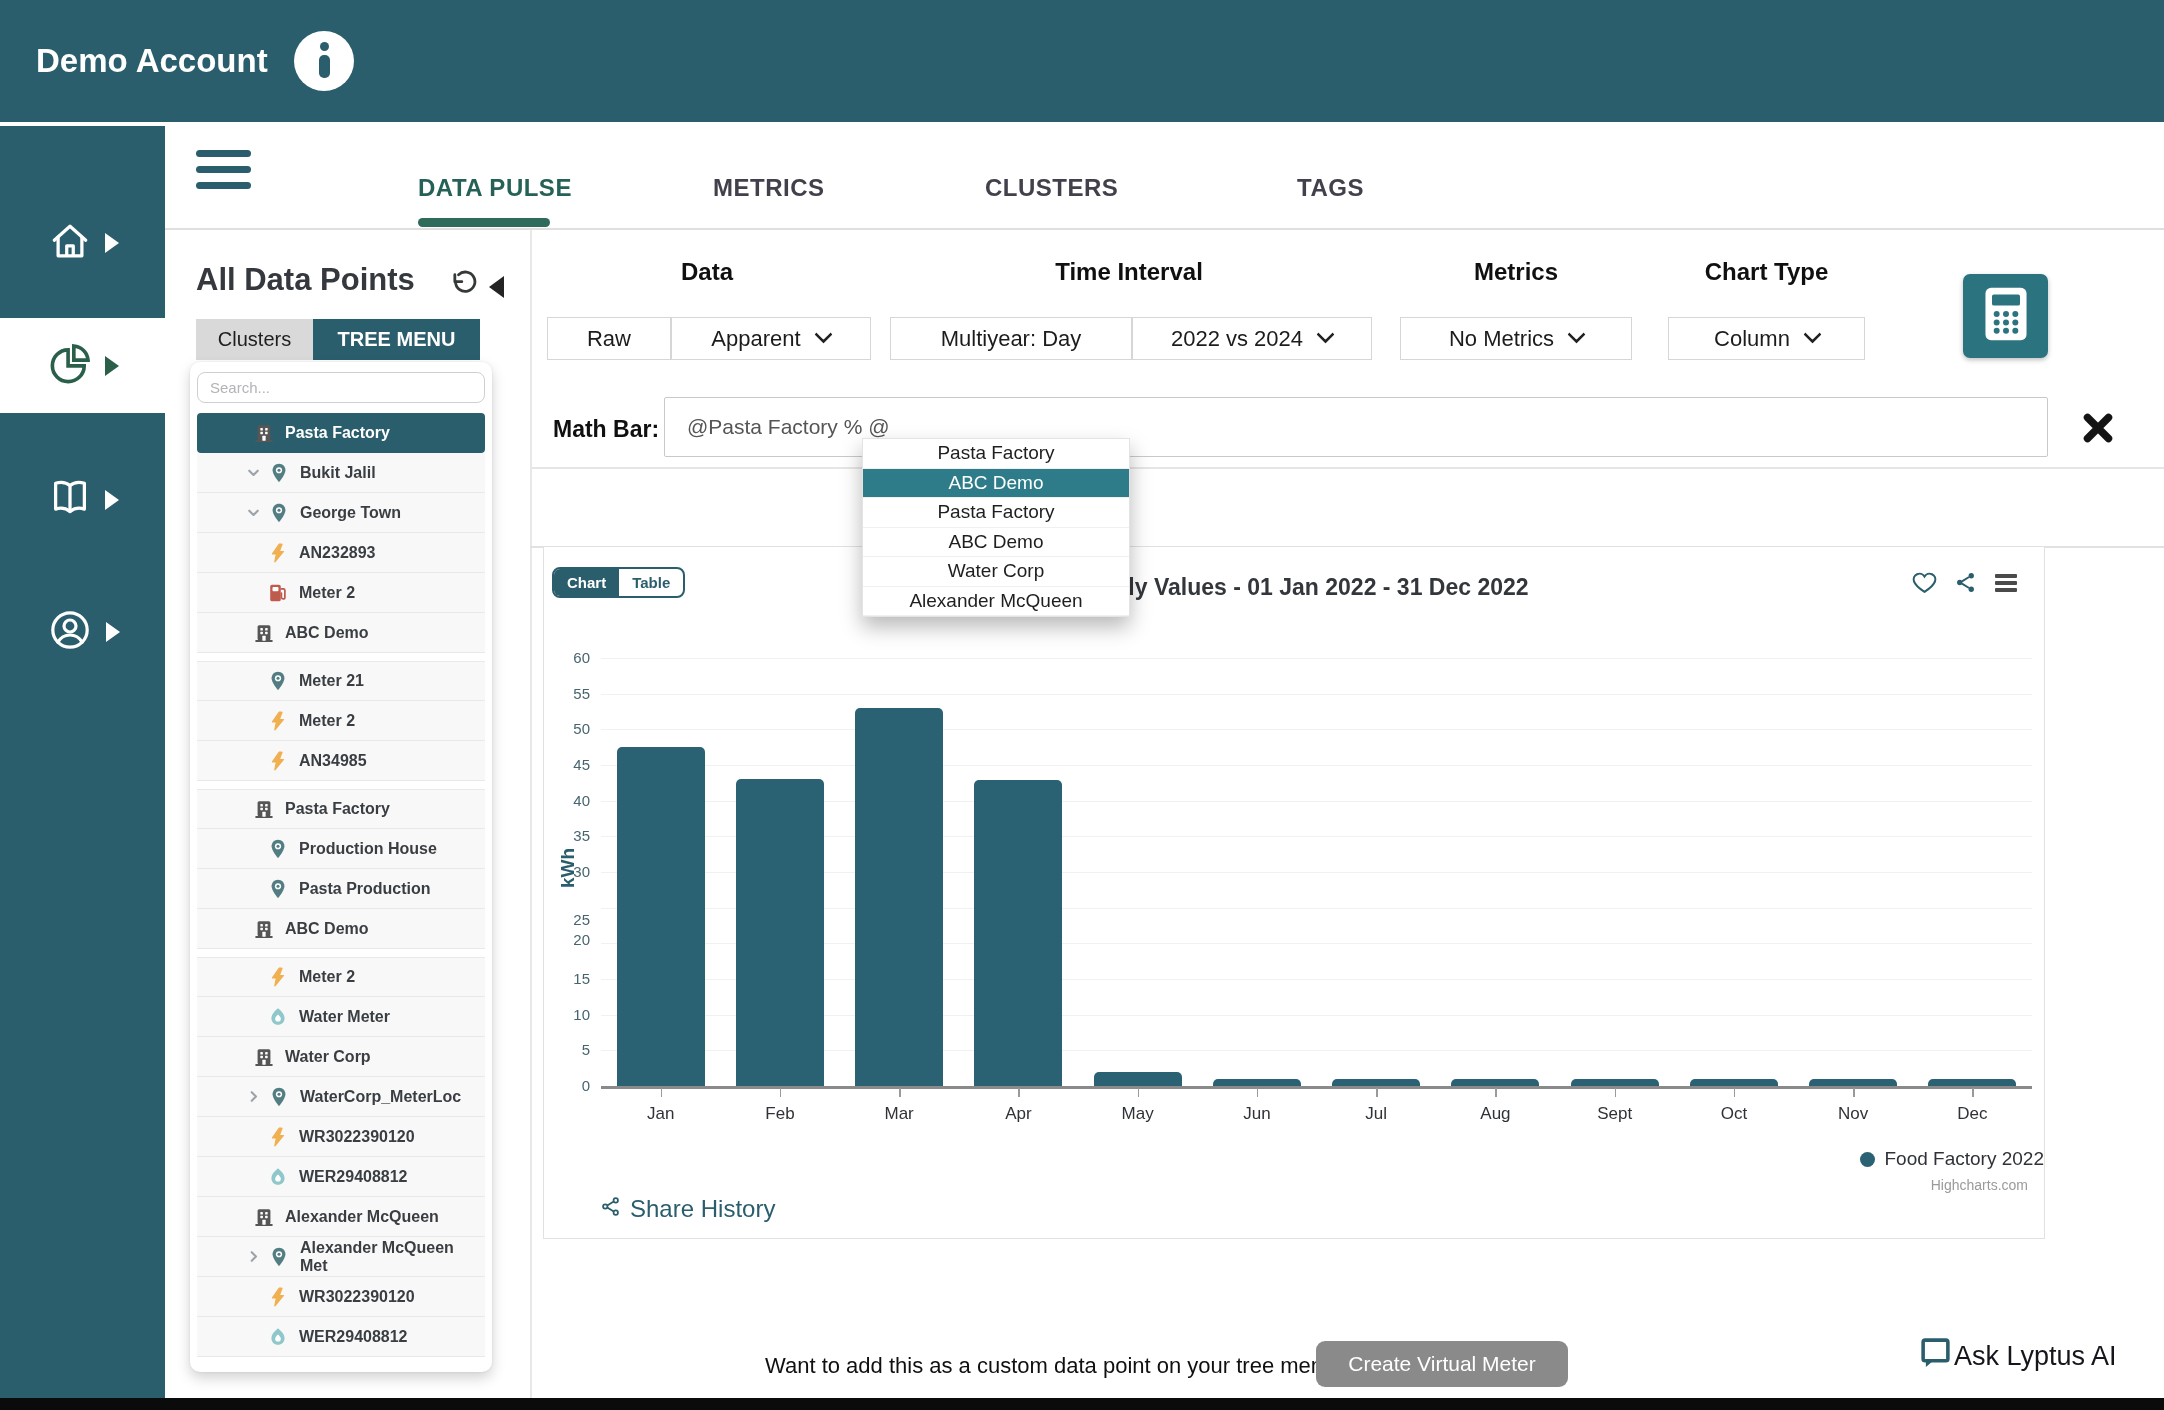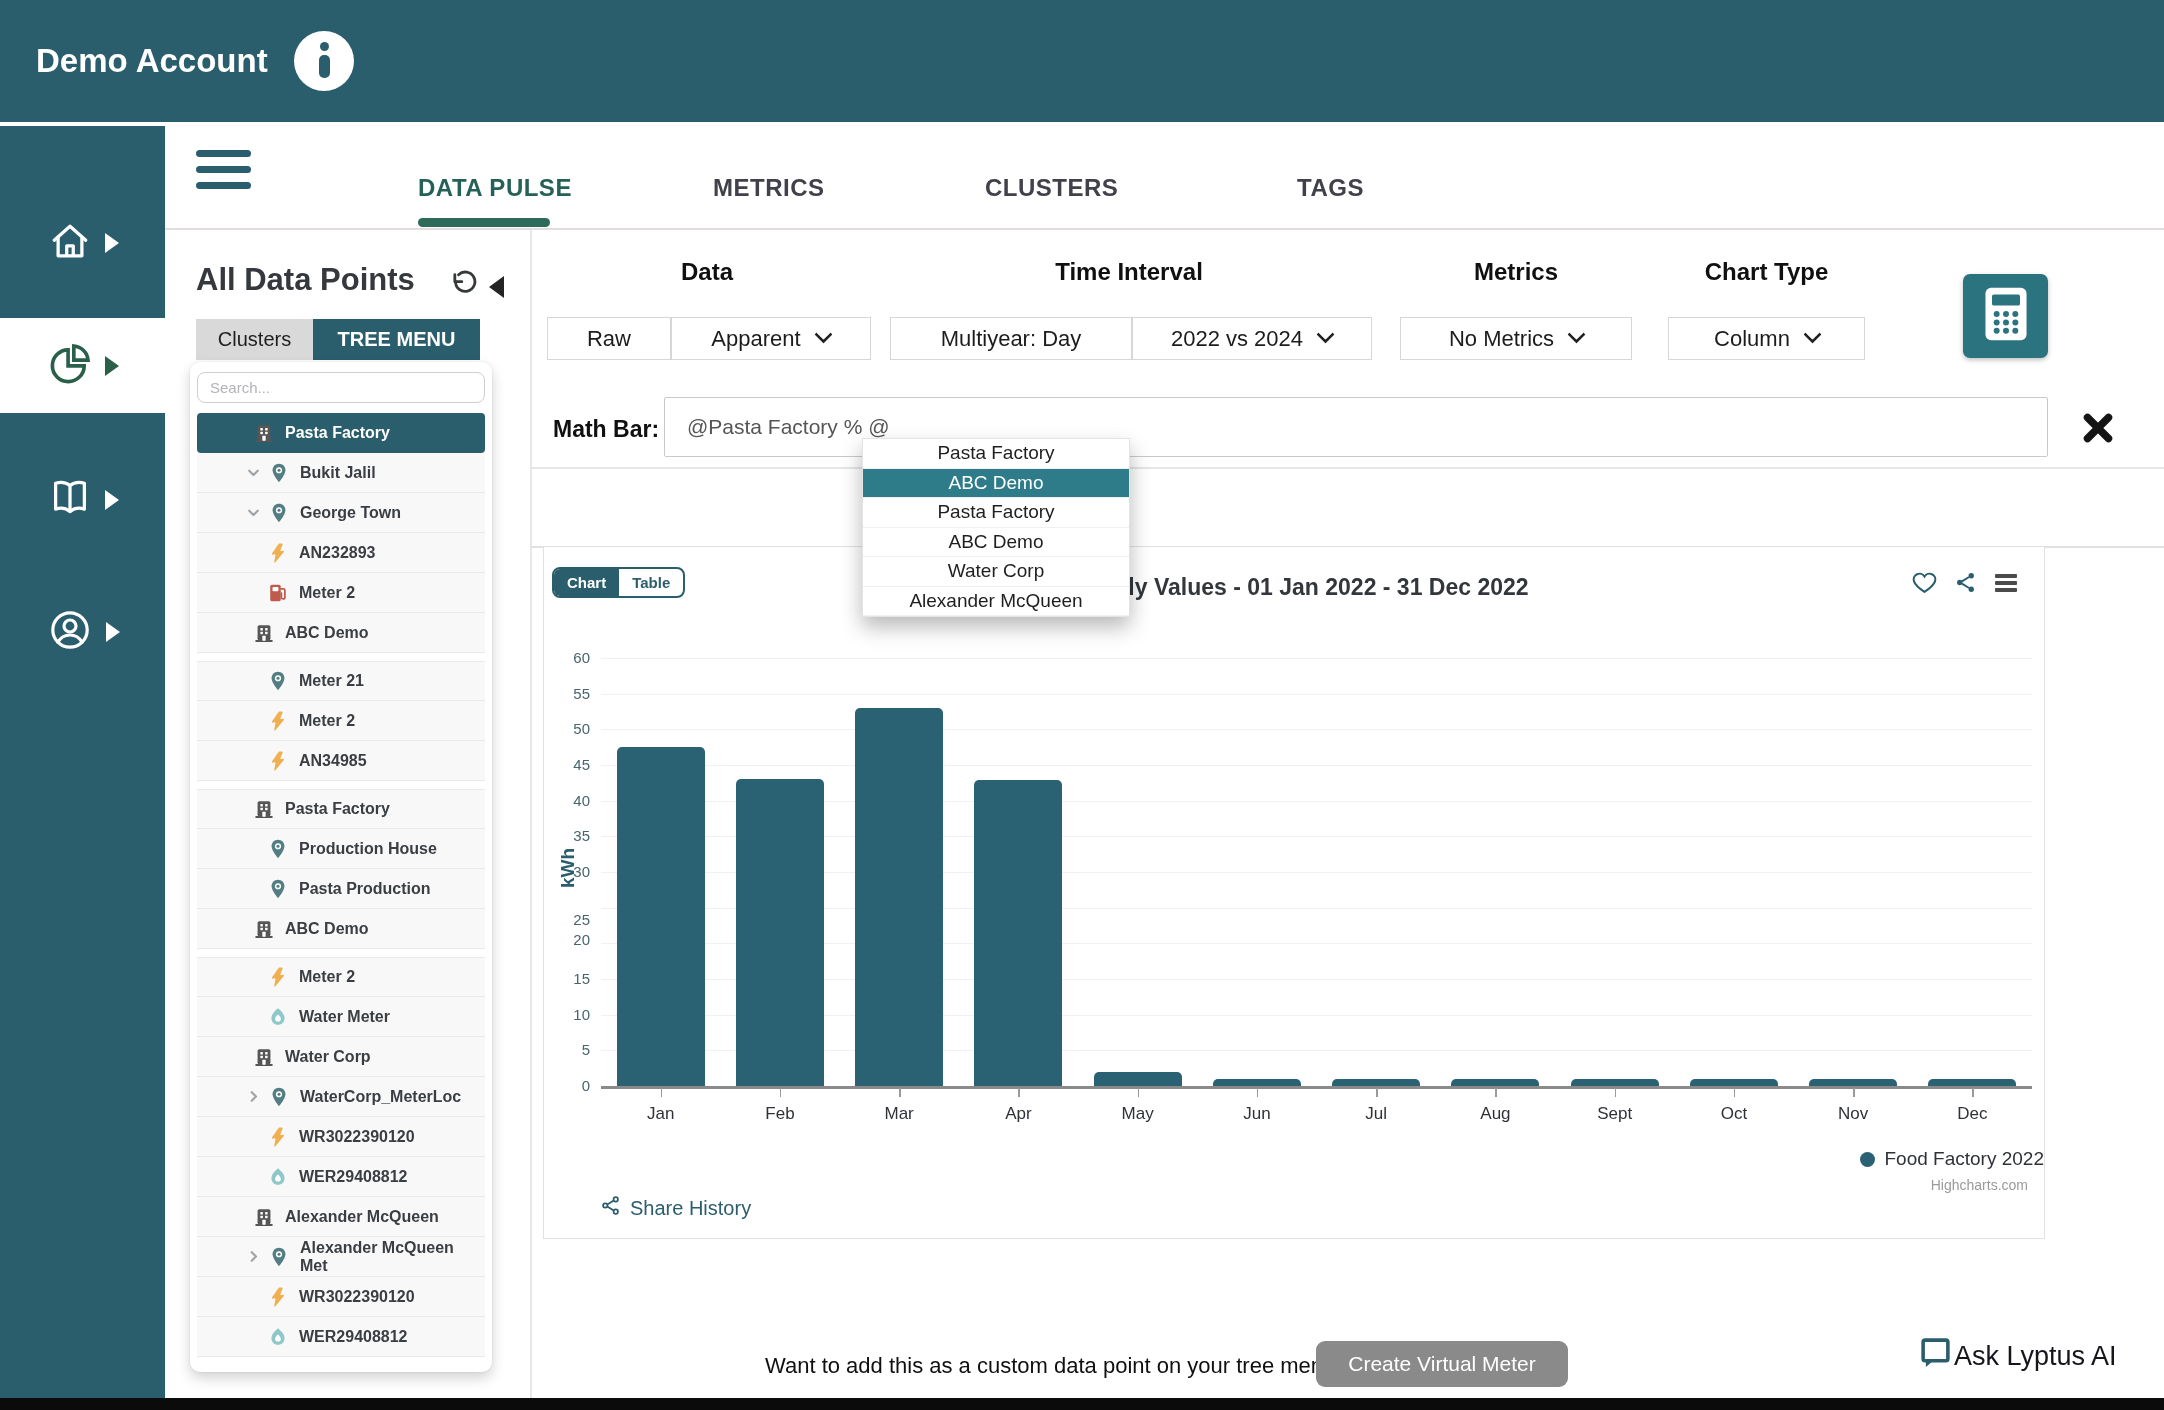--- a/index.html
+++ b/index.html
@@ -100,21 +100,21 @@
   .ylab{position:absolute;left:-16px;top:310px;width:80px;text-align:center;transform:rotate(-90deg);
         font-size:19px;font-weight:bold;color:#2B5E6D;}
   .bar{position:absolute;background:#2A6173;border-radius:5px 5px 0 0;}
   .axisline{position:absolute;left:57px;top:539px;width:1431px;height:2.5px;background:#8A8A8A;}
   .xtickmark{position:absolute;width:1.5px;height:9px;background:#9A9A9A;top:541px;}
   .xlab{position:absolute;top:557px;font-size:17px;color:#2F3338;text-align:center;}
   .legend{position:absolute;left:0;top:601px;width:100%;display:flex;align-items:center;justify-content:flex-end;gap:10px;
           font-size:19px;color:#2F3338;cursor:pointer;}
   .legend-dot{width:15px;height:15px;border-radius:50%;background:#2A6173;}
   .credits{position:absolute;right:16px;top:630px;font-size:14px;color:#9A9A9A;}
-  .share-history{position:absolute;left:56px;top:648px;display:flex;align-items:center;gap:9px;font-size:20px;
+  .share-history{position:absolute;left:56px;top:648px;display:flex;align-items:center;gap:9px;font-size:24px;
                  color:#2B5E6D;cursor:pointer;}
 
   
   .footer-prompt{position:absolute;left:765px;top:1353px;font-size:22px;color:#101010;}
   .cvm-btn{position:absolute;left:1316px;top:1341px;width:252px;height:46px;background:#8A8A8A;border-radius:9px;color:#fff;
            font-size:21px;display:flex;align-items:center;justify-content:center;cursor:pointer;}
   .ask-ai{position:absolute;left:1919px;top:1336px;display:flex;align-items:center;gap:2px;font-size:27px;color:#15151C;cursor:pointer;}
   .bottom-bar{position:absolute;left:0;top:1398px;width:2164px;height:12px;background:#0B0B0B;}
 </style>
 </head>

